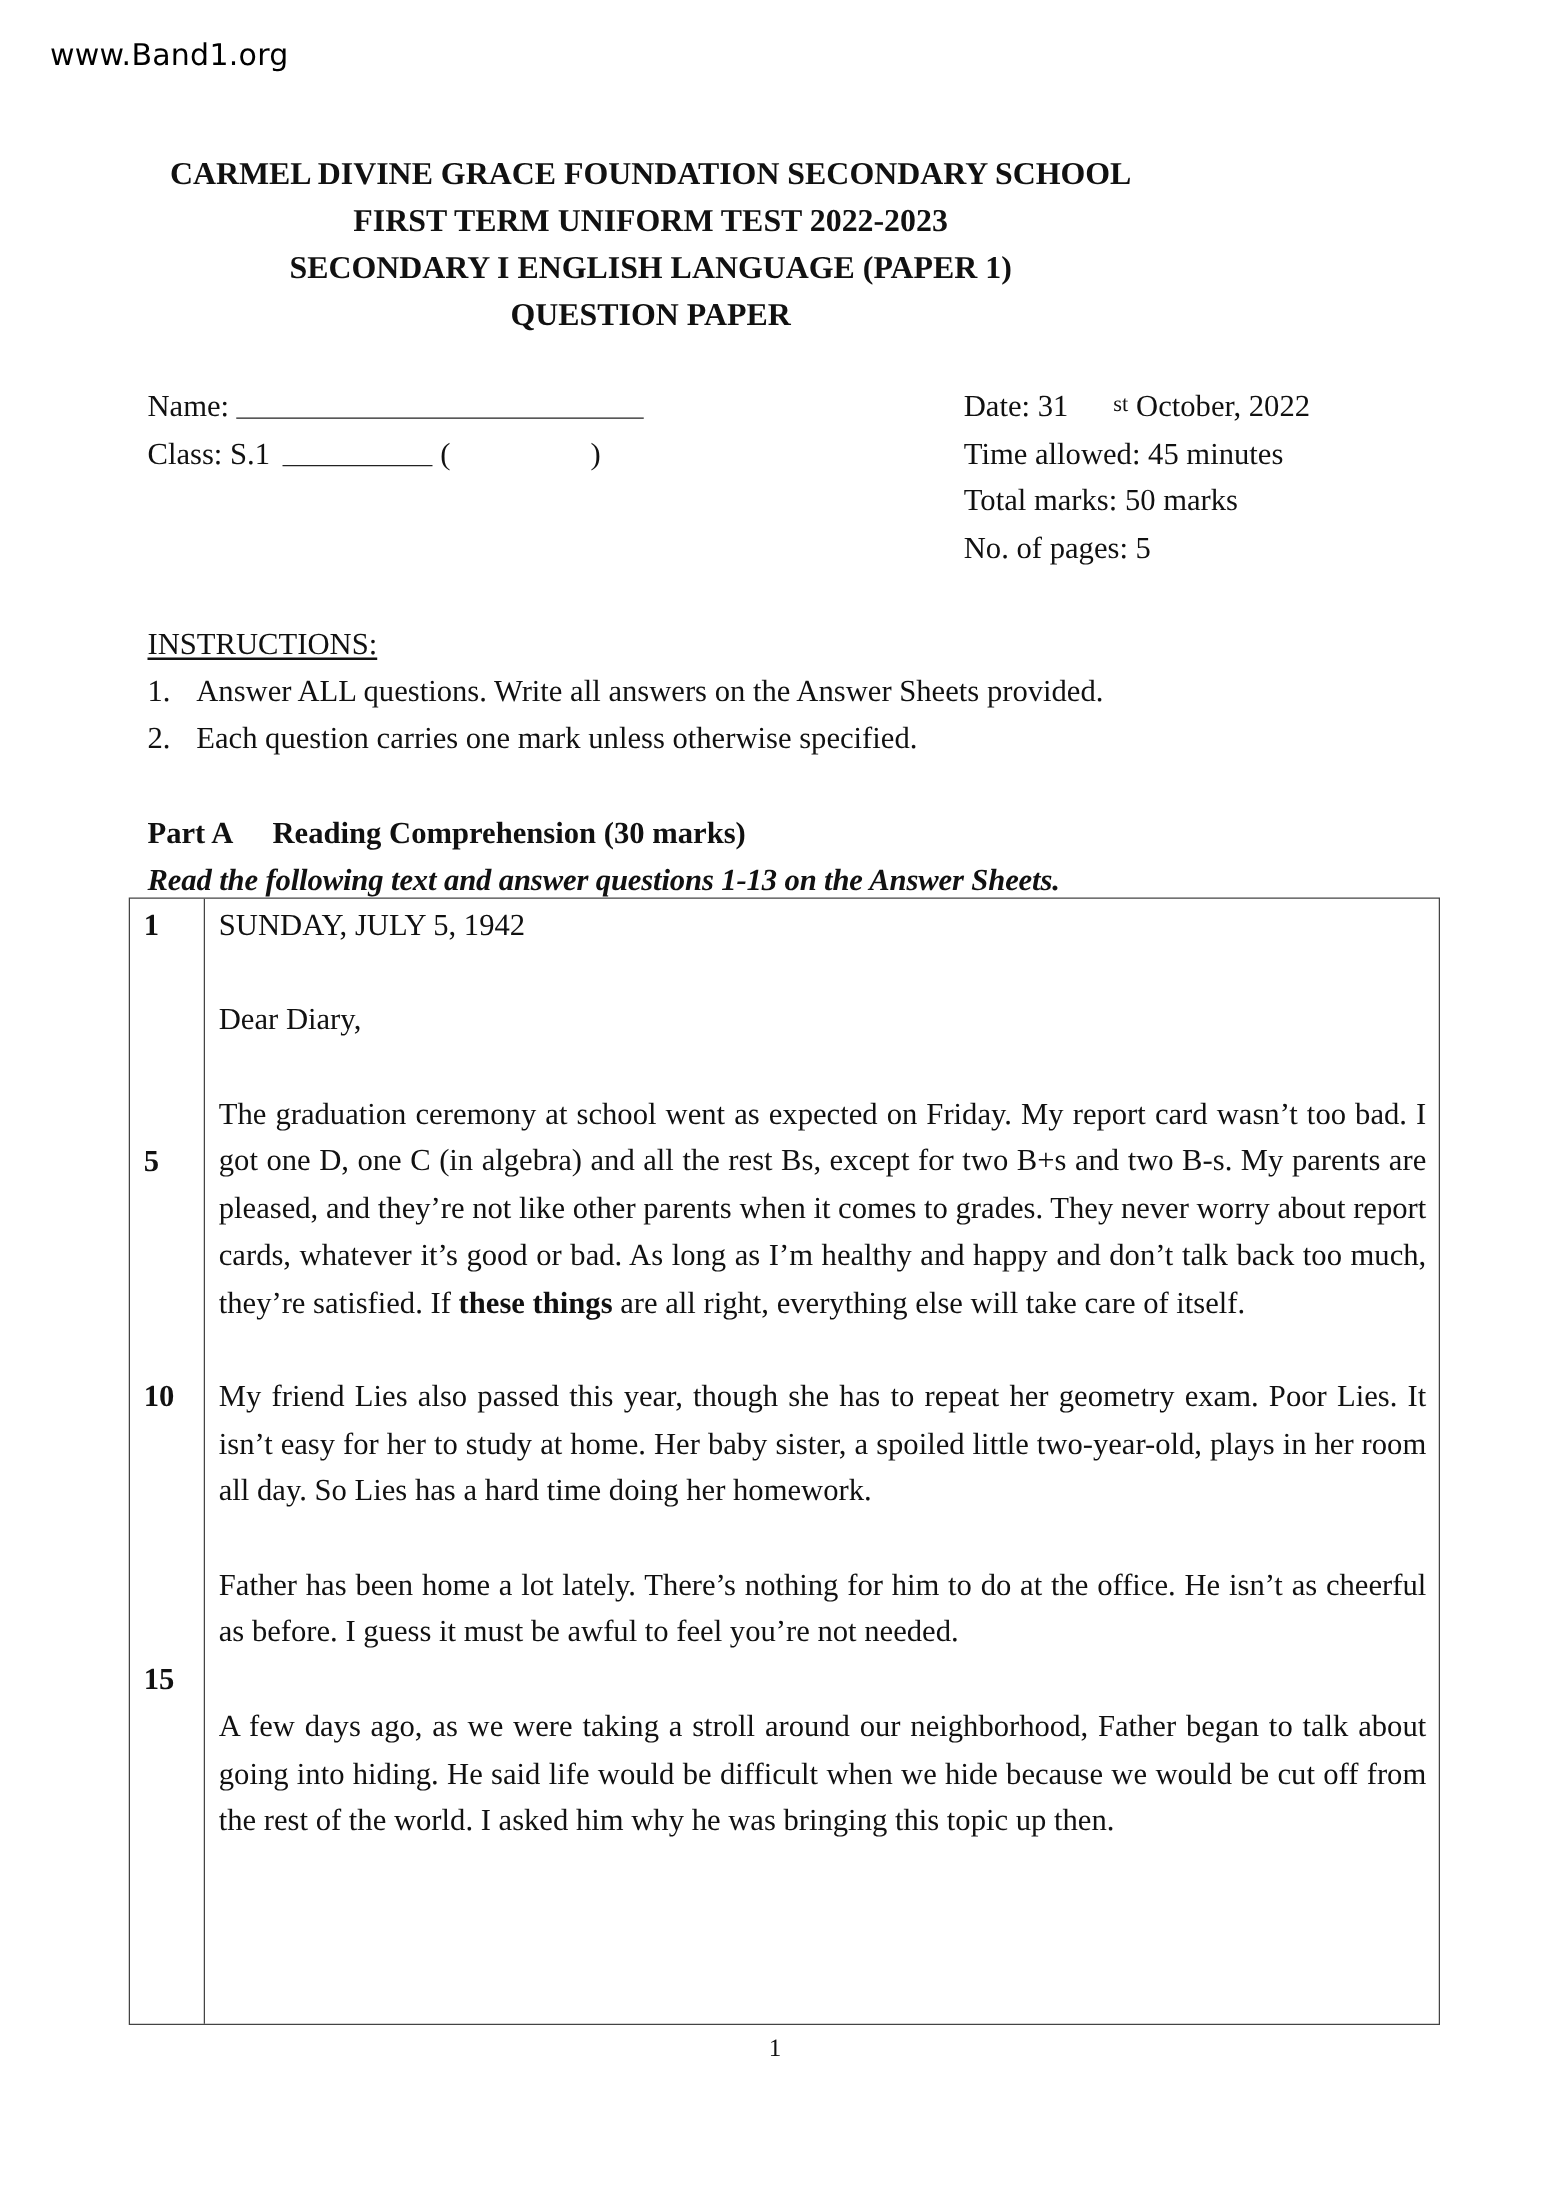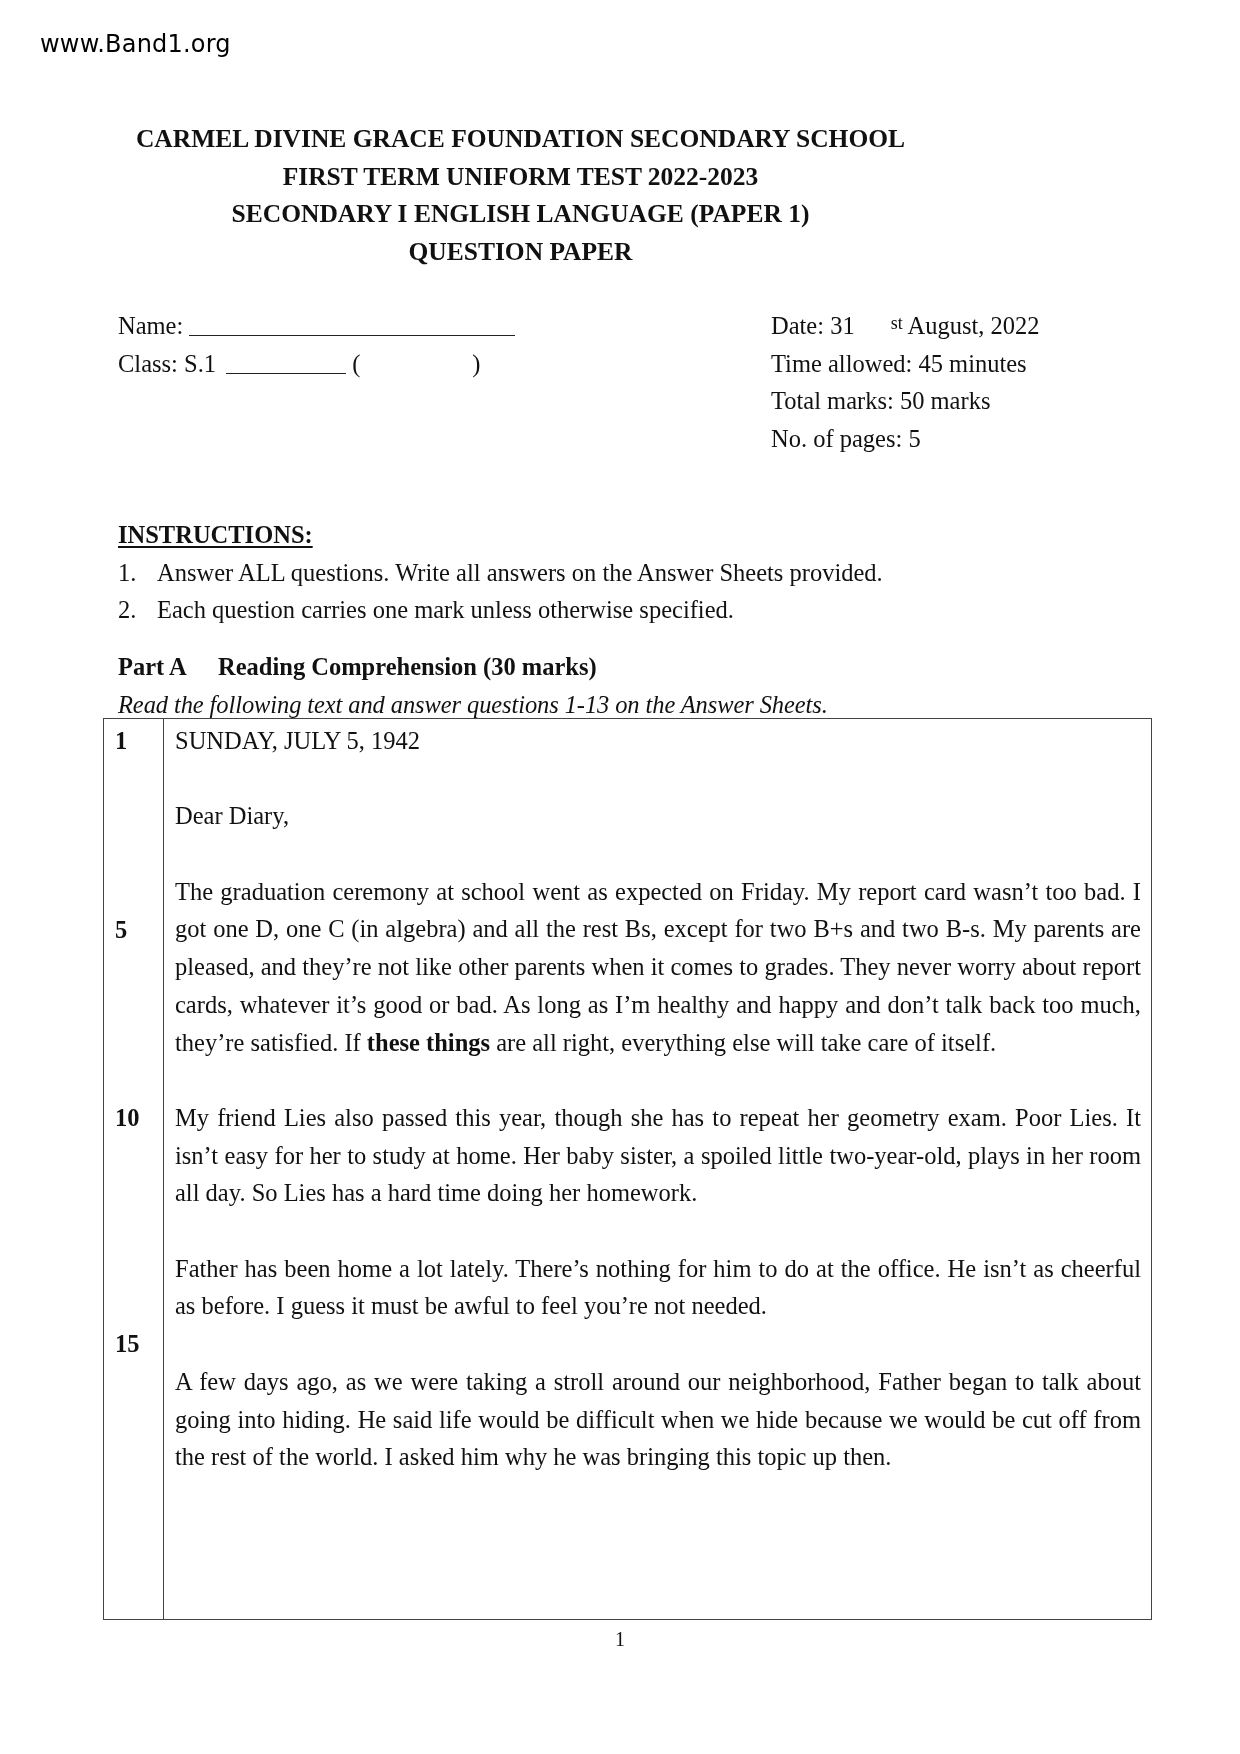--- a/index.html
+++ b/index.html
@@ -30,29 +30,29 @@
     display: inline-block; border-bottom: 1.5px solid #222; vertical-align: baseline;
     height: 20px; position: relative; top: 2px;
   }
   .blank.name { width: 326px; margin-left: 6px; }
   .blank.cls { width: 120px; margin-left: 10px; }
   .paren-space { display: inline-block; width: 112px; }
   sup { font-size: 18px; vertical-align: top; position: relative; top: -2px; margin-left: 36px; }
   .instructions {
     position: absolute; left: 118px; top: 497px; font-size: 24.5px; line-height: 37.7px;
   }
-  .instr-heading { font-weight: bold; text-decoration: underline; text-underline-offset: 3px; text-decoration-thickness: 2px; height: 37.7px; margin-top: 19px; }
+  .instr-heading { font-weight: normal; text-decoration: underline; text-underline-offset: 3px; text-decoration-thickness: 2px; height: 37.7px; }
   .instr-item { height: 37.7px; white-space: nowrap; }
   .instr-num { display: inline-block; width: 39px; }
   .part {
     position: absolute; left: 118px; top: 648px; font-size: 24.5px; line-height: 37.7px;
   }
   .part-heading { font-weight: bold; height: 37.7px; white-space: nowrap; }
   .part-label { display: inline-block; width: 100px; }
-  .part-instr { font-weight: normal; font-style: italic; height: 37.7px; white-space: nowrap; letter-spacing: -0.1px; }
+  .part-instr { font-weight: bold; font-style: italic; height: 37.7px; white-space: nowrap; letter-spacing: -0.1px; }
   .passage {
     position: absolute; left: 103px; top: 718px; width: 1049px; height: 902px;
     border: 1.5px solid #444; box-sizing: border-box;
   }
   .divider {
     position: absolute; left: 59px; top: 0; bottom: 0; width: 0; border-left: 1.5px solid #444;
   }
   .line-num {
     position: absolute; left: 11px; font-weight: bold; font-size: 24.5px; line-height: 37.7px;
   }
@@ -84,21 +84,21 @@
     <span>Name:</span><span class="blank name"></span>
   </div>
   <div class="info-row">
     <span>Class: S.1</span><span class="blank cls"></span>
     <span>(</span><span class="paren-space"></span><span>)</span>
   </div>
 </div>
 
 <div class="info right">
   <div class="info-row">
-    <span>Date: 31</span><sup>st</sup><span> August, 2022</span>
+    <span>Date: 31</span><sup>st</sup><span> October, 2022</span>
   </div>
   <div class="info-row">Time allowed: 45 minutes</div>
   <div class="info-row">Total marks: 50 marks</div>
   <div class="info-row">No. of pages: 5</div>
 </div>
 
 <div class="instructions">
   <div class="instr-heading">INSTRUCTIONS:</div>
   <div class="instr-item">
     <span class="instr-num">1.</span><span>Answer ALL questions. Write all answers on the Answer Sheets provided.</span>

